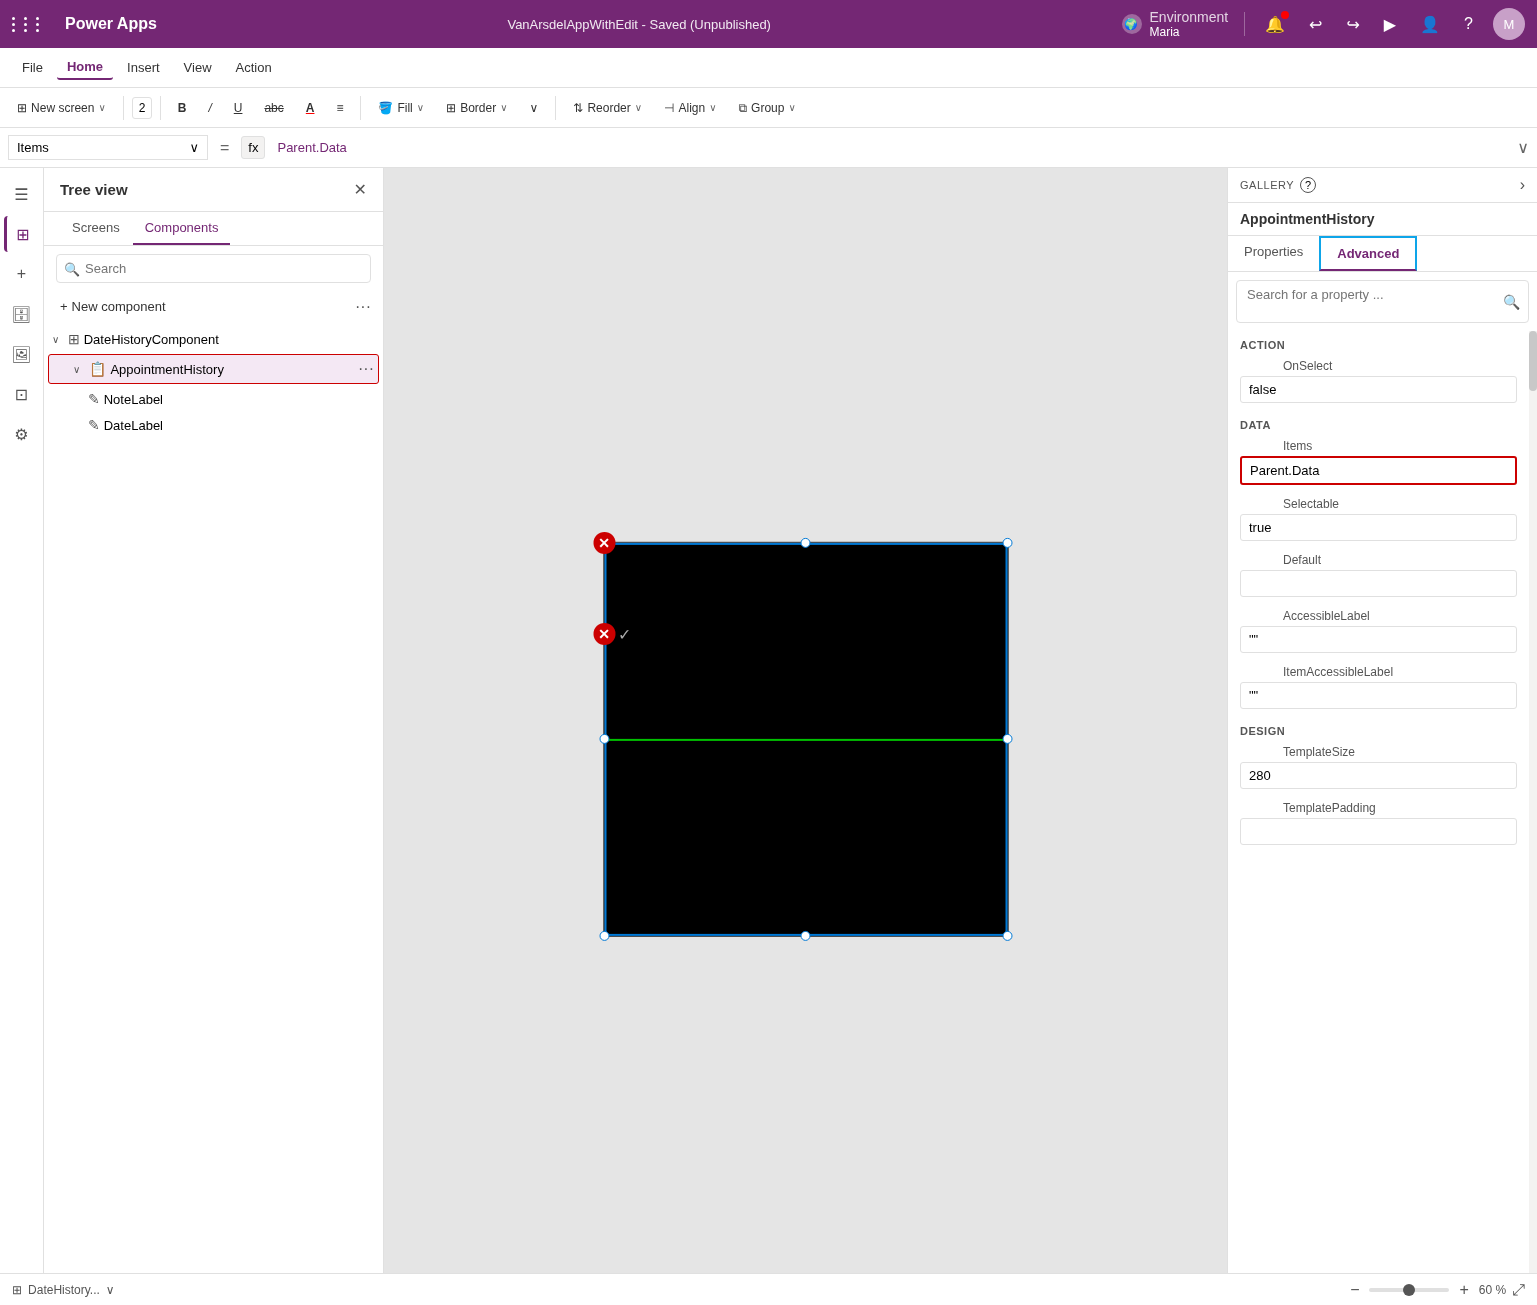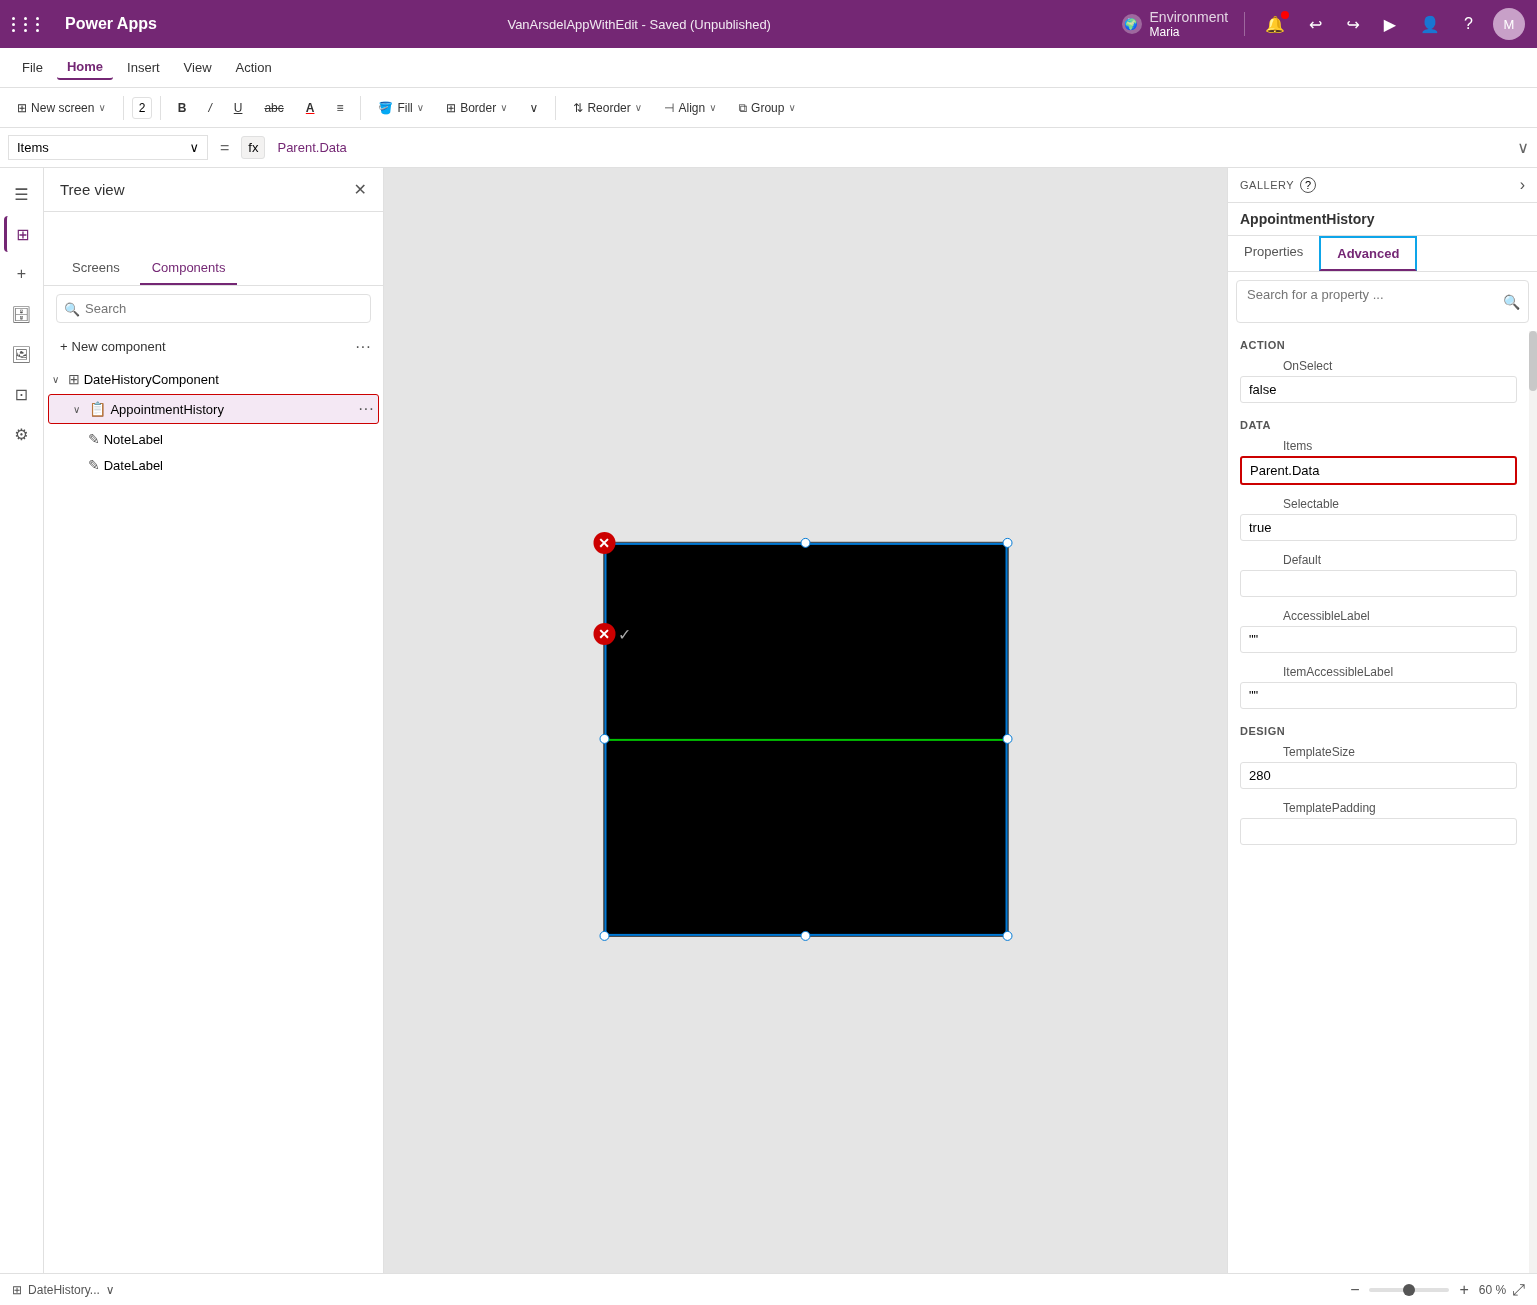--- a/index.html
+++ b/index.html
@@ -204,34 +204,33 @@
     }
     .tree-header {
       display: flex;
       align-items: center;
       justify-content: space-between;
       padding: 12px 16px;
       border-bottom: 1px solid #e0e0e0;
     }
     .tree-title {
       font-size: 15px;
-      font-weight: 400;
+      font-weight: 700;
       color: #333;
     }
     .tree-close {
       cursor: pointer;
       font-size: 16px;
       color: #555;
     }
     .tree-tabs {
       display: flex;
       padding: 0 16px;
       border-bottom: 1px solid #e0e0e0;
-      gap: 8px;
-      margin-top: 40px;
+      gap: 1px;
     }
     .tree-tab {
       padding: 8px 12px;
       cursor: pointer;
       font-size: 13px;
       color: #555;
       border-bottom: 2px solid transparent;
     }
     .tree-tab.active {
       color: #742774;

